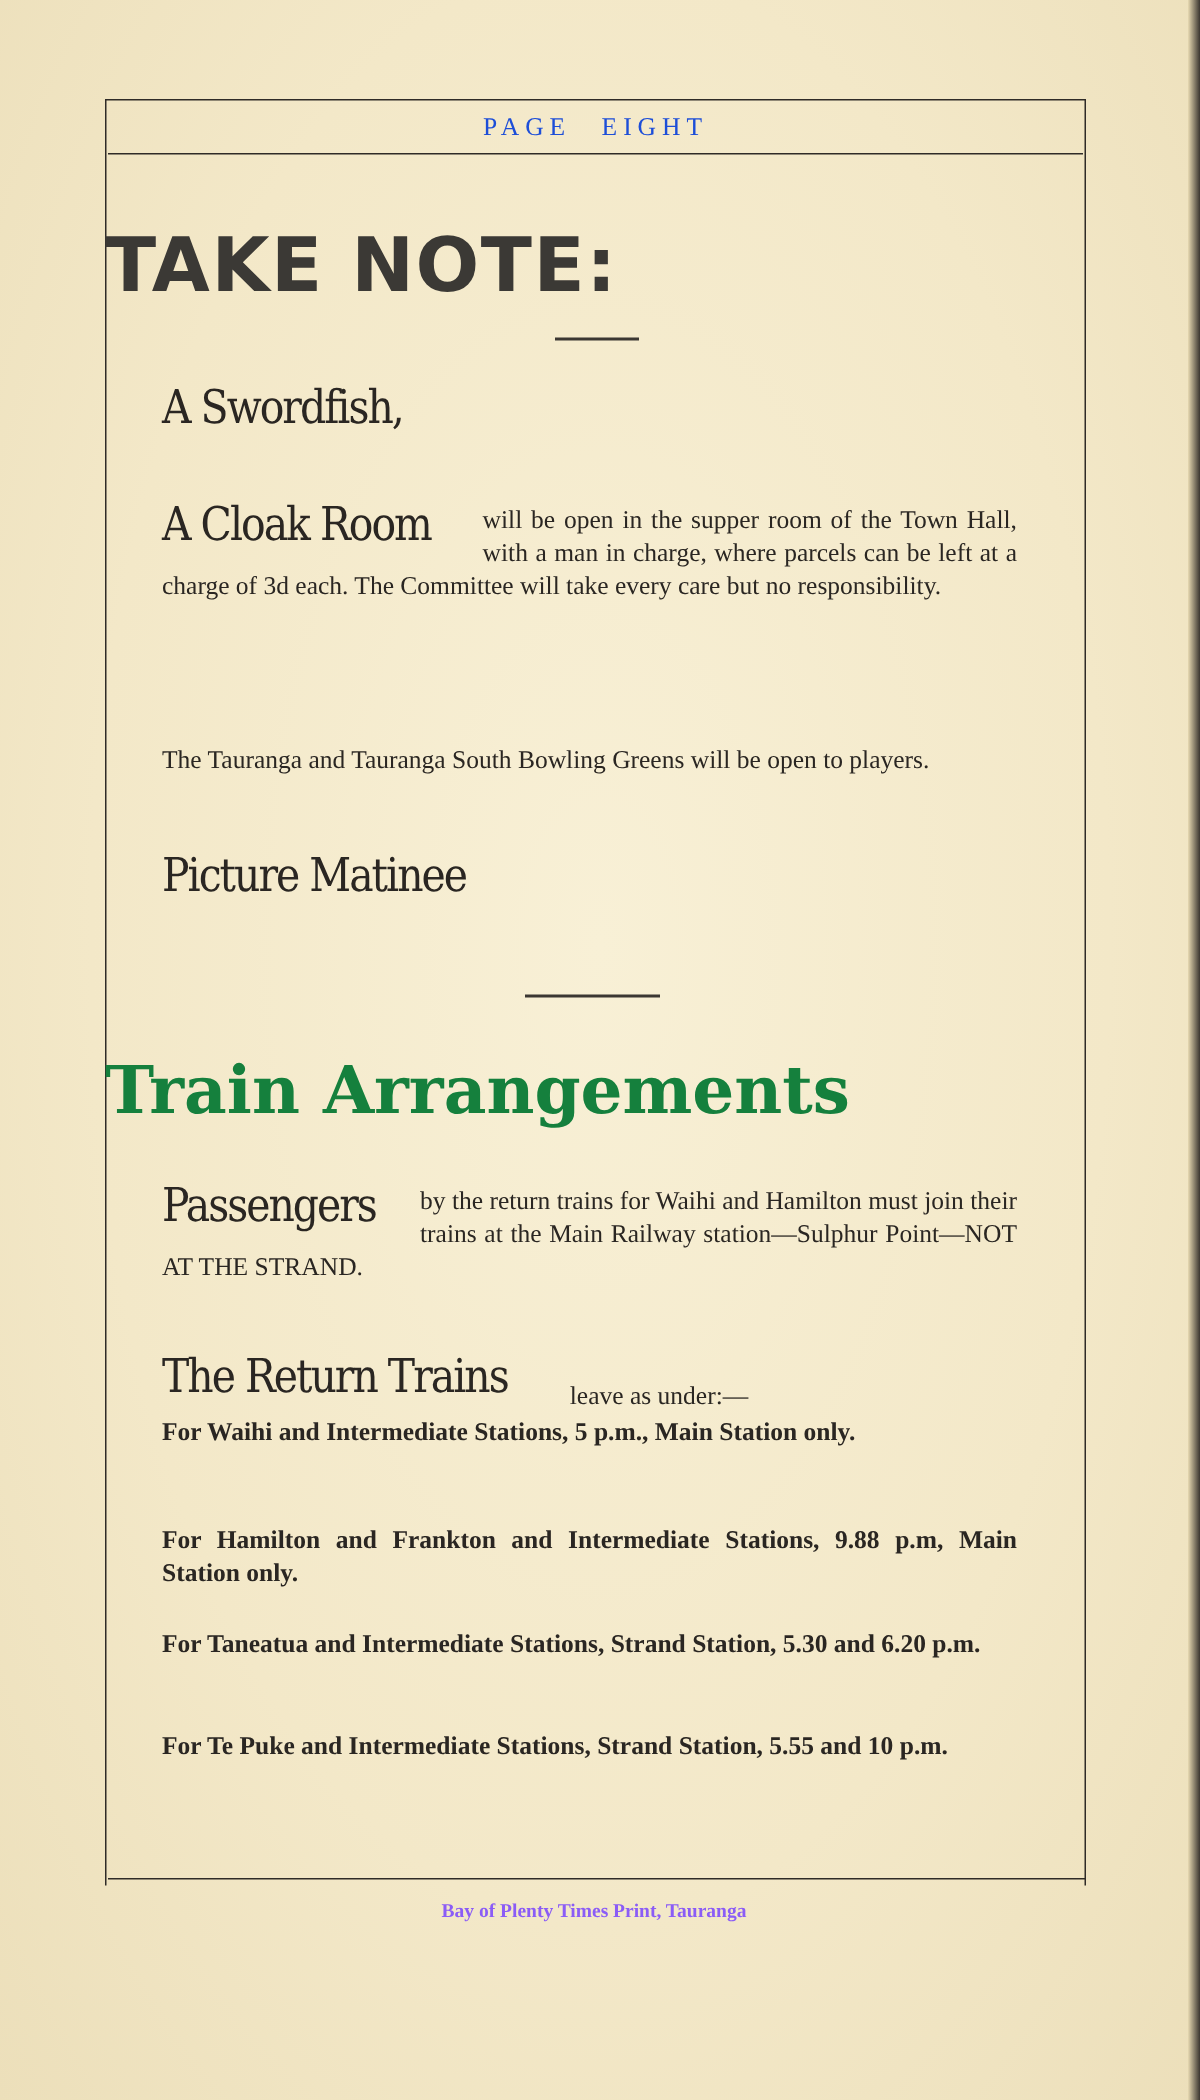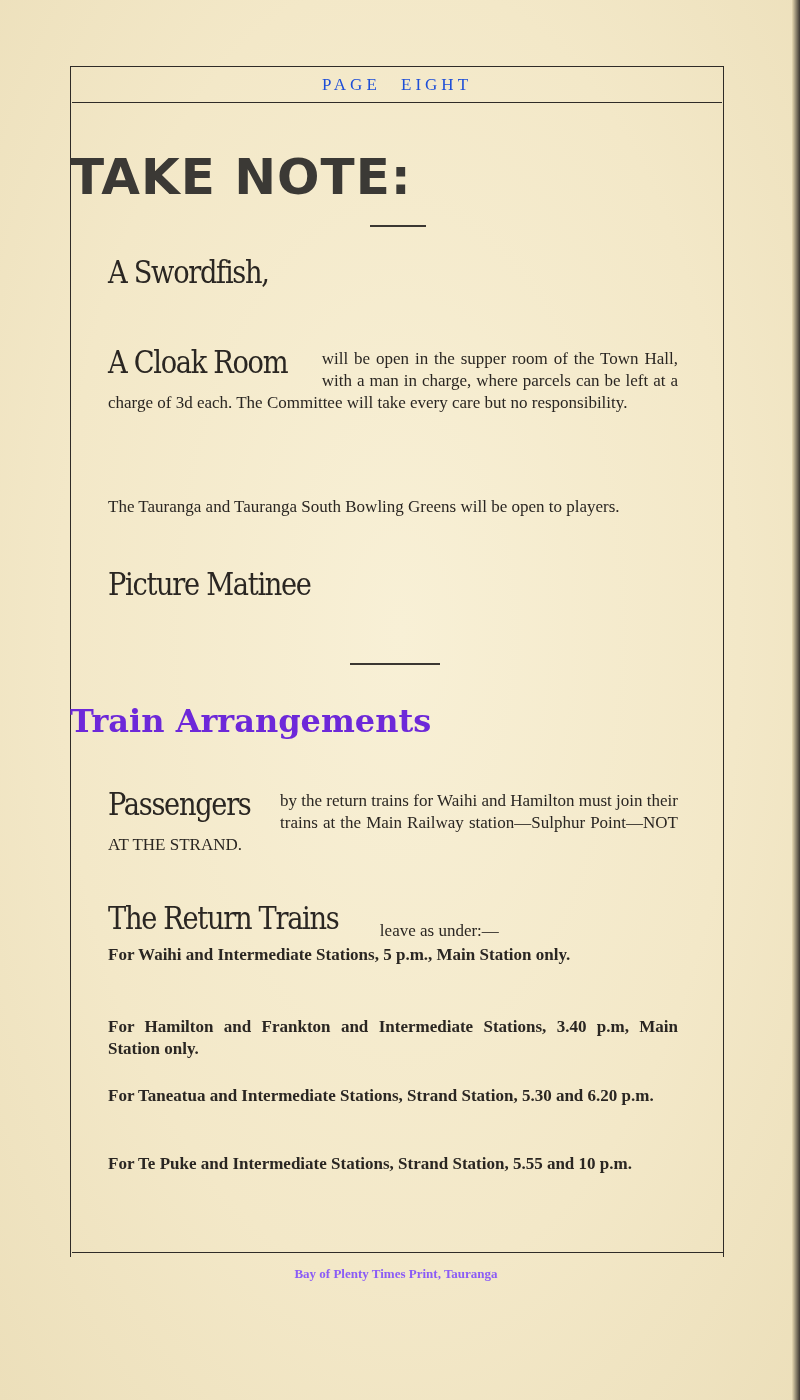--- a/index.html
+++ b/index.html
@@ -46,46 +46,46 @@
 <div class="frame"></div>
 <div class="header-bar">PAGE EIGHT</div>
 
 <div class="title-big" style="top:148px; font-size:50px; letter-spacing:1px;">TAKE NOTE:</div>
 <div class="rule-small" style="left:370px; top:225px; width:56px;"></div>
 
 <div class="block" style="top:258px;">
   <span class="lead">A Swordfish,</span>
 </div>
 
-<div class="block" style="top:348px;">
+<div class="block" style="top:336px;">
   <span class="lead">A Cloak Room</span>
   <span>will be open in the supper room of the Town Hall, with a man in charge, where parcels can be left at a charge of 3d each. The Committee will take every care but no responsibility.</span>
 </div>
 
 <div class="block" style="top:496px;">
   <span>The Tauranga and Tauranga South Bowling Greens will be open to players.</span>
 </div>
 
 <div class="block" style="top:570px;">
   <span class="lead">Picture Matinee</span>
 </div>
 
 <div class="rule-small" style="left:350px; top:663px; width:90px;"></div>
 
-<div class="title-big" style="top:702px; font-family:'DejaVu Serif', serif; font-size:32px; color:#6d28d9;">Train Arrangements</div>
+<div class="title-big" style="top:702px; font-family:'DejaVu Serif', serif; font-size:44px; color:#15803d;">Train Arrangements</div>
 
 <div class="block" style="top:790px;">
   <span class="lead">Passengers</span>
   <span>by the return trains for Waihi and Hamilton must join their trains at the Main Railway station—Sulphur Point—NOT AT THE STRAND.</span>
 </div>
 
 <div class="block bold-line" style="top:904px;">
   <span class="lead" style="font-weight:normal;">The Return Trains</span>
   <span style="font-weight:normal; display:block; padding-top:16px;">leave as under:—</span>
 </div>
 
 <div class="block bold-line" style="top:944px;">For Waihi and Intermediate Stations, 5 p.m., Main Station only.</div>
-<div class="block bold-line" style="top:1016px;">For Hamilton and Frankton and Intermediate Stations, 3.40 p.m, Main Station only.</div>
+<div class="block bold-line" style="top:1016px;">For Hamilton and Frankton and Intermediate Stations, 9.88 p.m, Main Station only.</div>
 <div class="block bold-line" style="top:1085px;">For Taneatua and Intermediate Stations, Strand Station, 5.30 and 6.20 p.m.</div>
 <div class="block bold-line" style="top:1153px;">For Te Puke and Intermediate Stations, Strand Station, 5.55 and 10 p.m.</div>
 
 <div class="bottom-rule"></div>
 <div class="footer">Bay of Plenty Times Print, Tauranga</div>
 
 </body></html>

